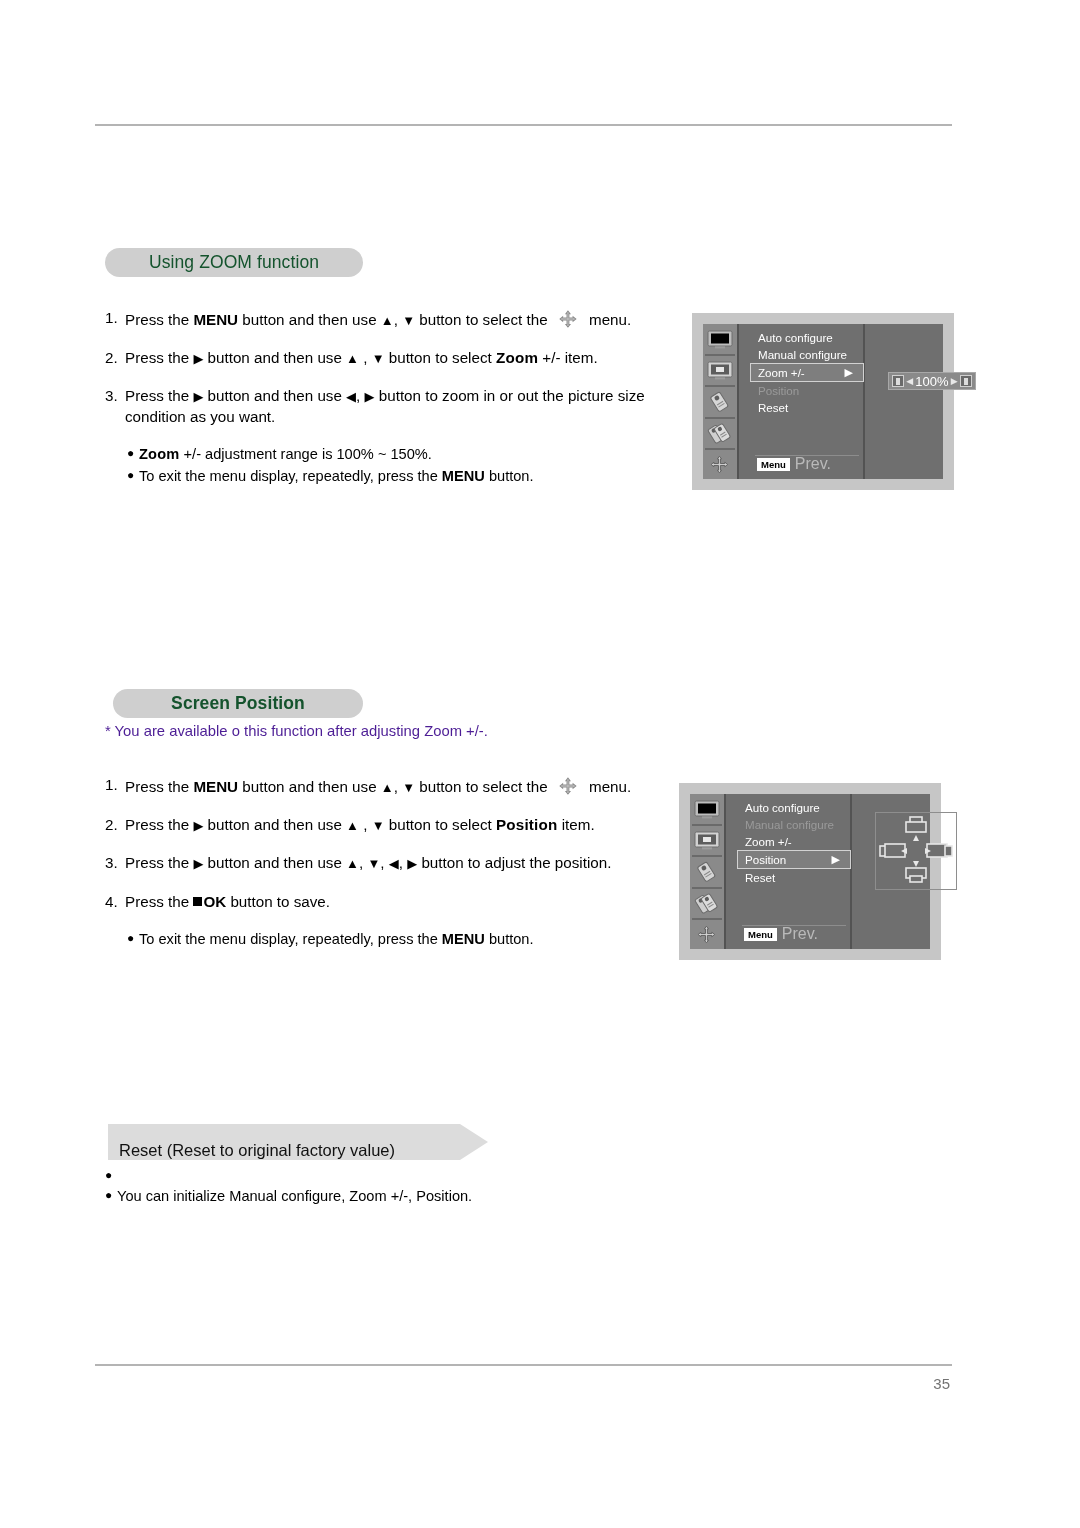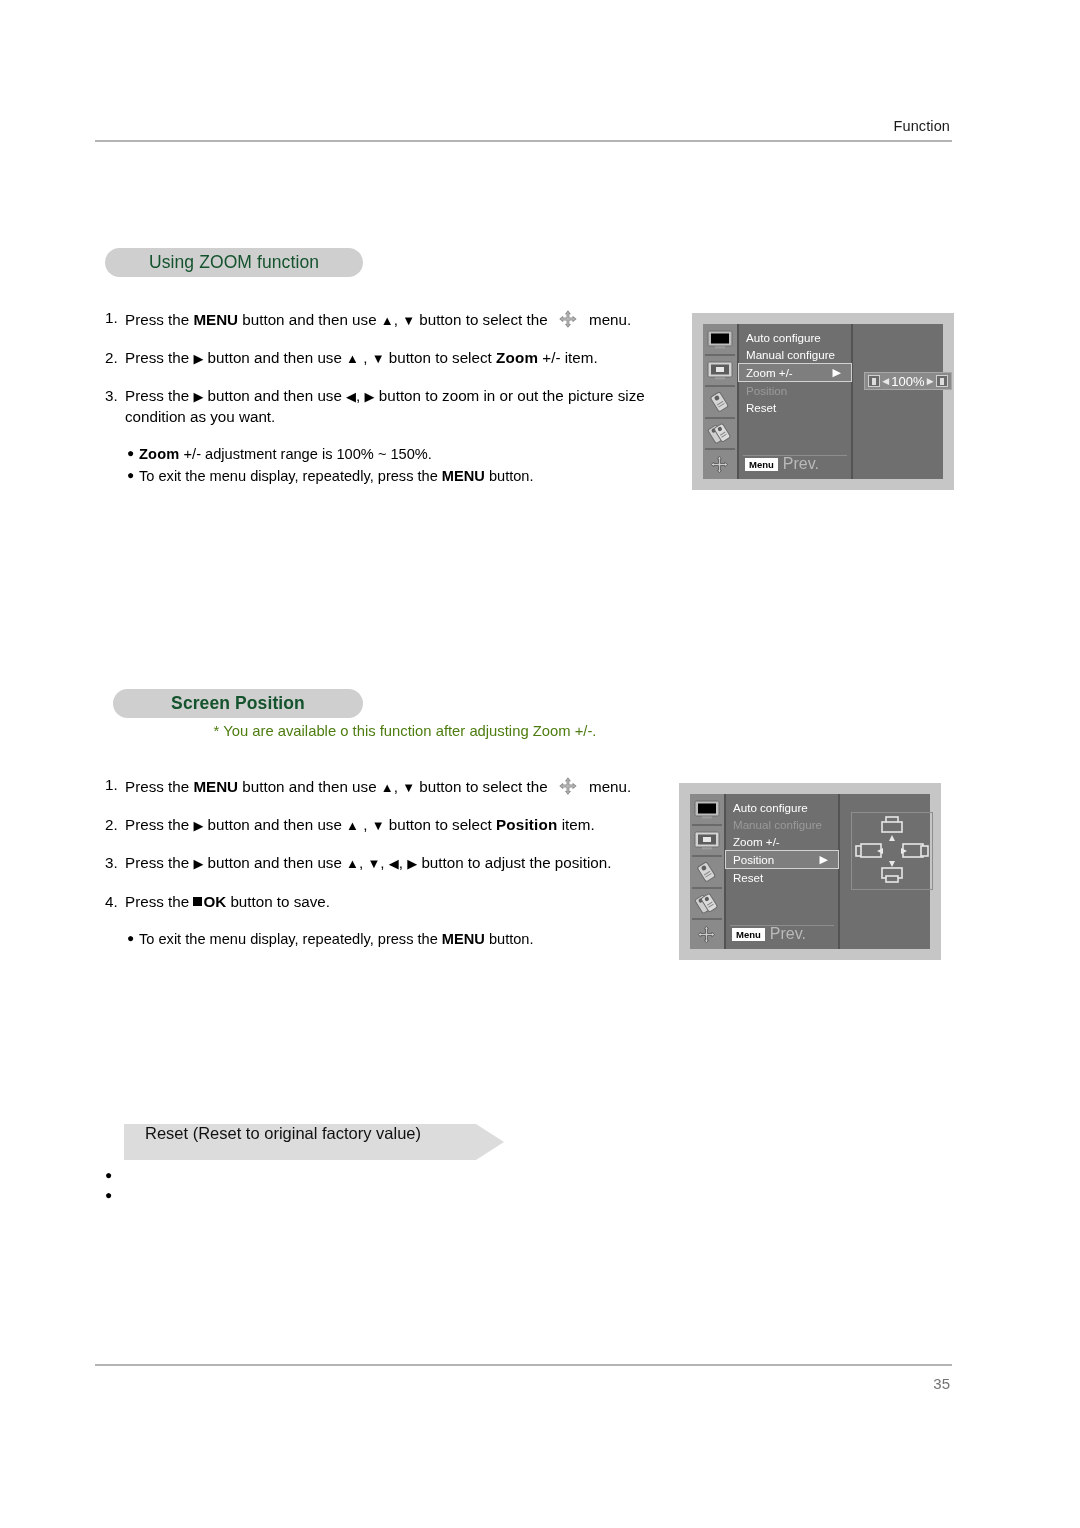--- a/index.html
+++ b/index.html
@@ -60,25 +60,24 @@
   }
   #heading-zoom{ left:105px; top:248px; width:258px; }
   #heading-position{ left:113px; top:689px; width:250px;font-weight:bold; }
 
   
   .banner-heading{
     position:absolute;
     left:108px; top:1124px;
     width:352px; height:36px;
     background:#dcdcdc;
-    display:flex; align-items:flex-start;
-    padding-left:21px;
+    display:flex; align-items:flex-end;
+    padding-left:11px;
     font-size:16.5px;
     color:#111;
-    margin-left:16px;
   }
   .banner-heading .banner-tip{
     position:absolute;
     left:352px; top:0;
     width:0; height:0;
     border-top:18px solid transparent;
     border-bottom:18px solid transparent;
     border-left:28px solid #dcdcdc;
   }
 
@@ -105,22 +104,21 @@
     font-size:14.6px;
   }
   .instr .bullets .bl .dot{
     flex:0 0 12px;
     font-size:12px;
     line-height:1.45;
   }
   .note-line{
     position:absolute;
     font-size:14.8px;
-    color:#4d7c0f;
-    text-align:center;
+    color:#4c1d95;
   }
 
   b, .b { font-weight:bold; }
   .bold-serifish{ font-weight:bold; letter-spacing:.2px; }
 
   
   .glyph{ font-size:13px; line-height:1; }
 
   
   .move-icon-inline{
@@ -144,20 +142,21 @@
     padding:11px;
   }
   #osd-zoom{ left:692px; top:313px; width:262px; height:177px; }
   #osd-position{ left:679px; top:783px; width:262px; height:177px; }
 
   .osd-inner{
     width:100%; height:100%;
     background:#6f6f6f;
     display:flex;
     position:relative;
+    gap:12px;
   }
   .osd-rail{
     width:36px;
     background:#8a8a8a;
     border-right:2px solid #535353;
     display:flex;
     flex-direction:column;
     align-items:center;
     padding-top:4px;
   }
@@ -260,21 +259,20 @@
     position:absolute;
     left:11px; top:18px;
     width:82px; height:78px;
     border:1px solid #8e8e8e;
   }
 </style>
 </head>
 <body>
 
 <div class="page-header">
-  <div class="hdr-text">Function</div>
   <div class="hdr-rule"></div>
 </div>
 
 <div class="pill-heading" id="heading-zoom">
   <span>Using ZOOM function</span>
 </div>
 
 <div class="instr" id="instr-zoom" style="left:105px; top:308px; width:590px;">
 
   <div class="step">
@@ -531,20 +529,21 @@
   <span class="banner-tip"></span>
 </div>
 
 <div class="instr" id="instr-reset" style="left:105px; top:1167px; width:740px;">
   <div class="bullets" style="margin-left:0; margin-top:0;">
     <div class="bl">
       <span class="dot">●</span>
     </div>
     <div class="bl">
       <span class="dot">●</span>
+      <span>You can initialize Manual configure, Zoom +/-, Position.</span>
     </div>
   </div>
 </div>
 
 <div class="page-footer">
   <div class="ftr-rule"></div>
   <div class="ftr-num">35</div>
 </div>
 
 </body></html>

